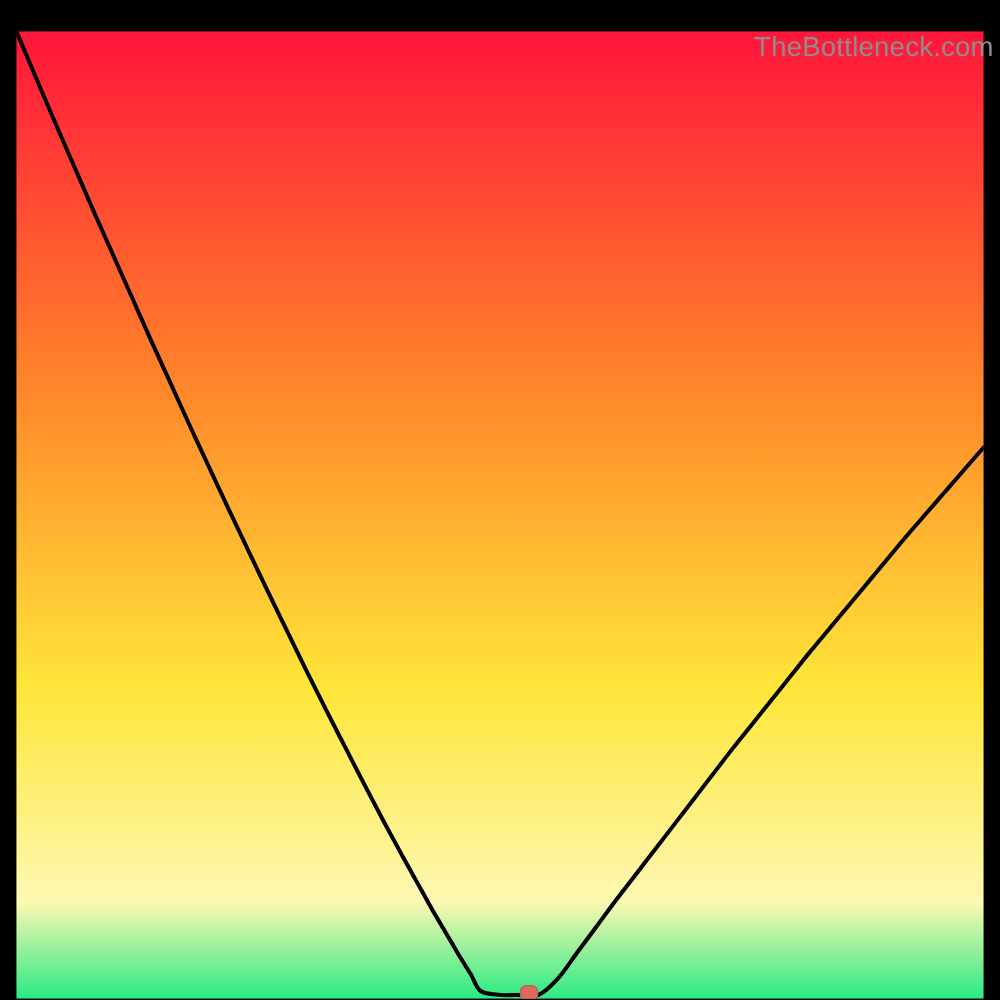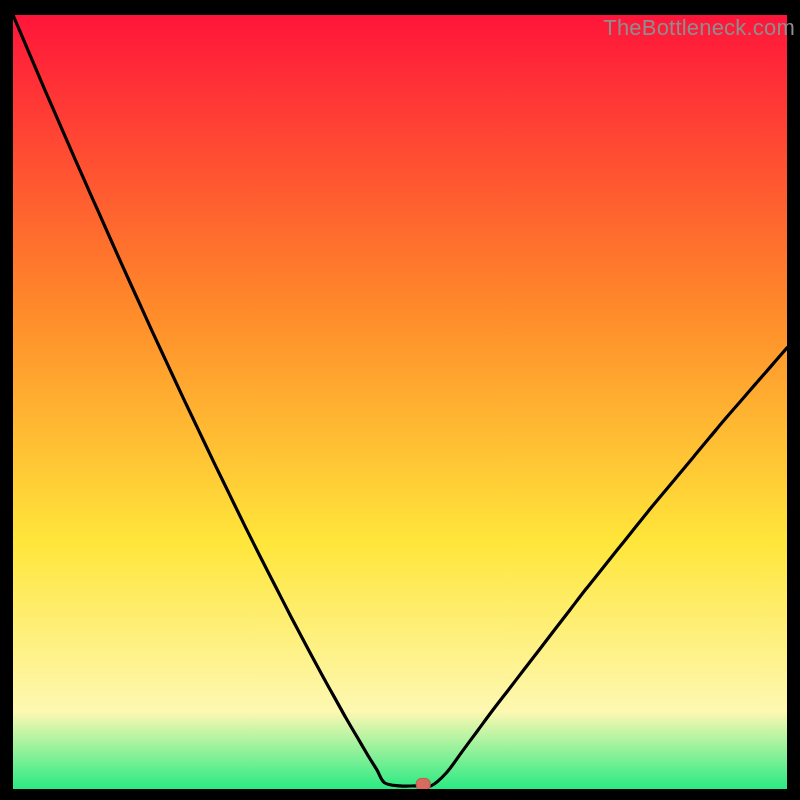--- a/index.html
+++ b/index.html
@@ -7,21 +7,21 @@
     padding: 0;
     width: 800px;
     height: 800px;
     background: #000;
     overflow: hidden;
     font-family: Arial, Helvetica, sans-serif;
   }
   .frame {
     position: absolute;
     left: 13px;
-    top: 15px;
+    top: 25px;
     width: 786px;
     height: 774px;
     background: #000;
   }
   .plot-area {
     position: absolute;
     left: 0;
     top: 0;
     width: 774px;
     height: 774px;

